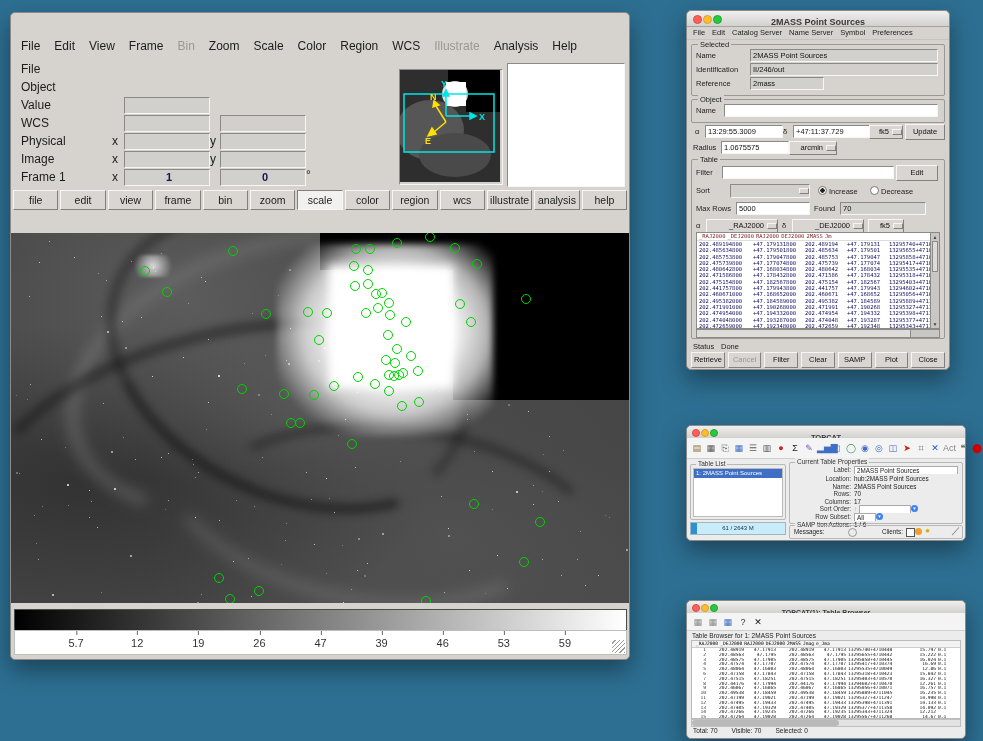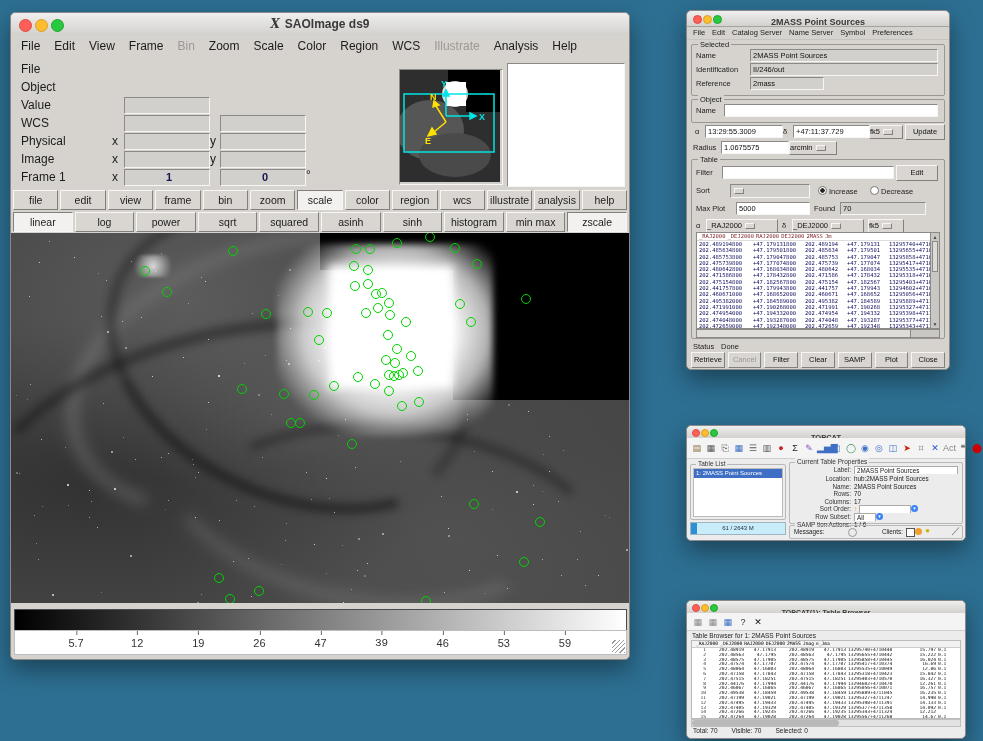--- a/index.html
+++ b/index.html
@@ -83,21 +83,21 @@
   #cat .tl{width:7px;height:7px;top:4px;}
   #cat .wtitle{font-size:9px;line-height:15px;}
   #cat-menubar{position:absolute;left:0;right:0;top:15px;height:13px;display:flex;align-items:center;
       padding-left:6px;border-bottom:1px solid #c6c4c0;}
   #cat-menubar .mi{font-size:7.5px;color:#222;margin-right:7px;}
   .grp{position:absolute;border:1px solid #9a9894;border-radius:2px;}
   .glab{position:absolute;top:-5px;left:6px;background:#d6d3ce;font-size:7.5px;color:#222;padding:0 2px;line-height:9px;}
   .slab{position:absolute;font-size:7.5px;color:#222;}
   .sfield{position:absolute;height:11px;font-size:7.5px;line-height:11px;padding:0 2px;
           overflow:hidden;white-space:nowrap;color:#111;}
-  .menubtn{position:absolute;height:12px;font-size:7.5px;line-height:12px;text-align:left;
+  .menubtn{position:absolute;height:12px;font-size:7.5px;line-height:12px;text-align:right;
            color:#111;overflow:hidden;}
   .menubtn .dash{display:inline-block;width:8px;height:4px;border:1px solid;border-color:#f7f6f4 #82807c #82807c #f7f6f4;
            background:#d9d6d2;vertical-align:middle;margin-left:3px;}
   .tkbtn{position:absolute;height:14px;font-size:7.5px;line-height:14px;text-align:center;color:#111;}
   .tkbtn.disabled{color:#9a9894;}
   .radio{display:inline-block;width:7px;height:7px;border-radius:50%;border:1px solid #777;
          background:#fff;vertical-align:-1px;margin-right:2px;}
   .radio.sel{background:radial-gradient(circle,#222 40%,#fff 50%);}
   #cat-table{position:absolute;left:4px;top:72px;right:4px;height:95px;background:#fff;
              border:1px solid #8c8a86;overflow:hidden;}
@@ -160,26 +160,20 @@
   .brow.hdr{height:6px;line-height:6px;border-bottom:1px solid #ccc;color:#000;background:#f2f2f2;}
   #brw-hsb{position:absolute;left:4px;right:4px;top:118px;height:6px;background:#e2e2e2;border:1px solid #c0c0c0;}
   #brw-hsb .thumb{position:absolute;left:0;top:0;bottom:0;width:55%;background:#b9b9b9;border-radius:3px;}
   #brw-status{position:absolute;left:6px;top:126px;font-size:6.5px;color:#222;}
   #brw-status span{margin-right:14px;}
 </style>
 </head>
 <body>
 
 <div class="win" id="ds9">
-  <div class="tbar">
-    <span class="tl r" style="left:8px"></span>
-    <span class="tl y" style="left:24px"></span>
-    <span class="tl g" style="left:40px"></span>
-    <span class="wtitle"><span class="x11">X</span><span>SAOImage ds9</span></span>
-  </div>
   <div id="ds9-menubar">
 
   <span class="mi">File</span>
       <span class="mi">Edit</span>
       <span class="mi">View</span>
       <span class="mi">Frame</span>
       <span class="mi disabled">Bin</span>
       <span class="mi">Zoom</span>
       <span class="mi">Scale</span>
       <span class="mi">Color</span>
@@ -251,33 +245,20 @@
       <span class="bb raised">frame</span>
       <span class="bb raised">bin</span>
       <span class="bb raised">zoom</span>
       <span class="bb raised active">scale</span>
       <span class="bb raised">color</span>
       <span class="bb raised">region</span>
       <span class="bb raised">wcs</span>
       <span class="bb raised">illustrate</span>
       <span class="bb raised">analysis</span>
       <span class="bb raised">help</span>
-    </div>
-  <div class="bbrow" style="top:198px">
-
-  <span class="bb raised active">linear</span>
-      <span class="bb raised">log</span>
-      <span class="bb raised">power</span>
-      <span class="bb raised">sqrt</span>
-      <span class="bb raised">squared</span>
-      <span class="bb raised">asinh</span>
-      <span class="bb raised">sinh</span>
-      <span class="bb raised">histogram</span>
-      <span class="bb raised">min max</span>
-      <span class="bb raised active">zscale</span>
     </div>
   <div id="mainimg">
     <div class="tex"></div>
     <div class="arm a1"></div>
     <div class="arm a2"></div>
     <div class="lane l1"></div>
     <div class="lane l2"></div>
     <div class="lane l3"></div>
     <div class="clump"></div>
     <div id="stars" style="position:absolute;inset:0;">
@@ -518,21 +499,21 @@
   </div>
   <div id="cbar"></div>
   <div id="cbar-ticks">
 
     <div class="grip"></div>
   <span class="tick" style="left: 10%;">5.7</span>
       <span class="tick" style="left: 20%;">12</span>
       <span class="tick" style="left: 30%;">19</span>
       <span class="tick" style="left: 40%;">26</span>
       <span class="tick" style="left: 50%;">47</span>
-      <span class="tick" style="left: 60%; font-family: Liberation Mono, monospace;">39</span>
+      <span class="tick" style="left: 60%;">39</span>
       <span class="tick" style="left: 70%;">46</span>
       <span class="tick" style="left: 80%;">53</span>
       <span class="tick" style="left: 90%;">59</span>
     </div>
 </div>
 
 <div class="win" id="cat">
   <div class="tbar">
     <span class="tl r" style="left:6px"></span>
     <span class="tl y" style="left:16px"></span>
@@ -574,21 +555,21 @@
 
   <div class="grp" style="left:4px;top:148px;right:4px;height:178px">
     <span class="glab">Table</span>
     <span class="slab" style="left:4px;top:8px">Filter</span>
     <div class="sfield white" style="left:30px;top:6px;width:166px"></div>
     <div class="tkbtn raised" style="left:204px;top:5px;width:40px">Edit</div>
     <span class="slab" style="left:4px;top:26px">Sort</span>
     <div class="menubtn sunk" style="left:38px;top:24px;width:78px"><span></span><span class="dash"></span></div>
     <span class="slab" style="left:126px;top:26px"><span class="radio sel"></span><span>Increase</span></span>
     <span class="slab" style="left:178px;top:26px"><span class="radio"></span><span>Decrease</span></span>
-    <span class="slab" style="left:4px;top:44px">Max Plot</span>
+    <span class="slab" style="left:4px;top:44px">Max Rows</span>
     <div class="sfield white" style="left:44px;top:42px;width:68px">5000</div>
     <span class="slab" style="left:122px;top:44px">Found</span>
     <div class="sfield sunk" style="left:148px;top:42px;width:80px">70</div>
     <span class="slab" style="left:4px;top:61px">α</span>
     <div class="menubtn raised" style="left:14px;top:59px;width:70px"><span>_RAJ2000</span><span class="dash"></span></div>
     <span class="slab" style="left:90px;top:61px">δ</span>
     <div class="menubtn raised" style="left:100px;top:59px;width:70px"><span>_DEJ2000</span><span class="dash"></span></div>
     <div class="menubtn raised" style="left:176px;top:59px;width:34px"><span>fk5</span><span class="dash"></span></div>
     <div id="cat-table">
       <div class="crow hdr">

